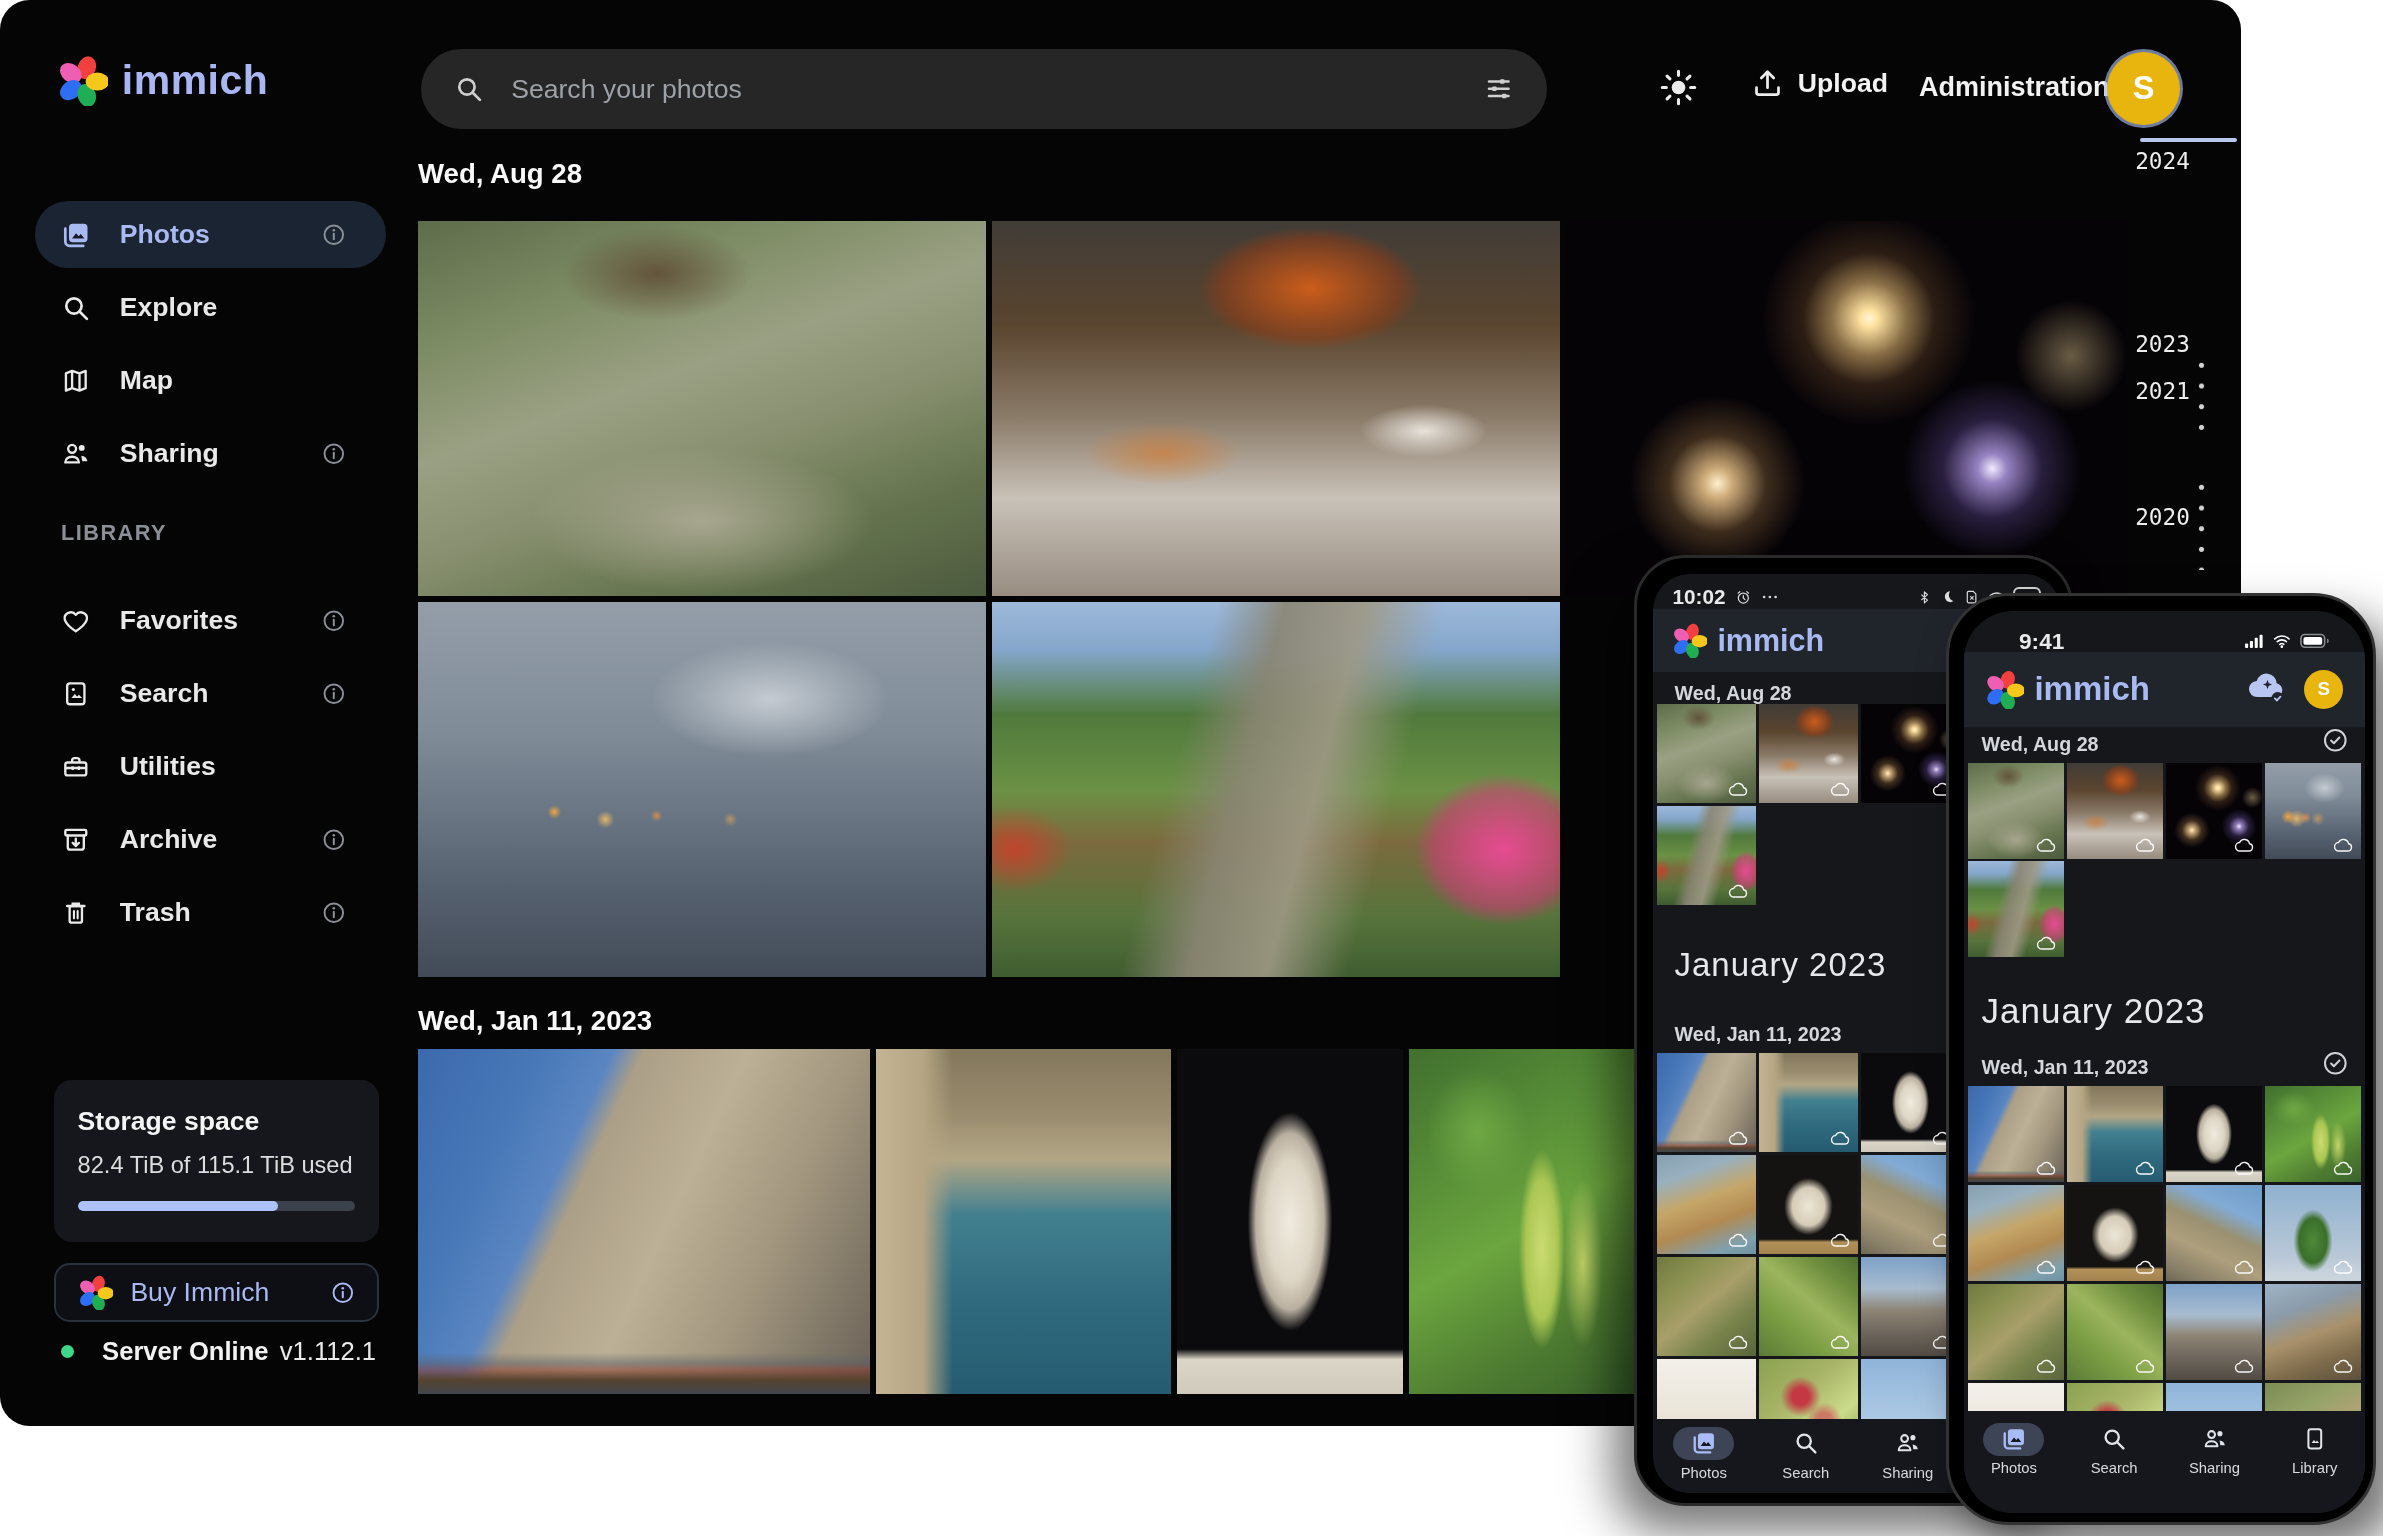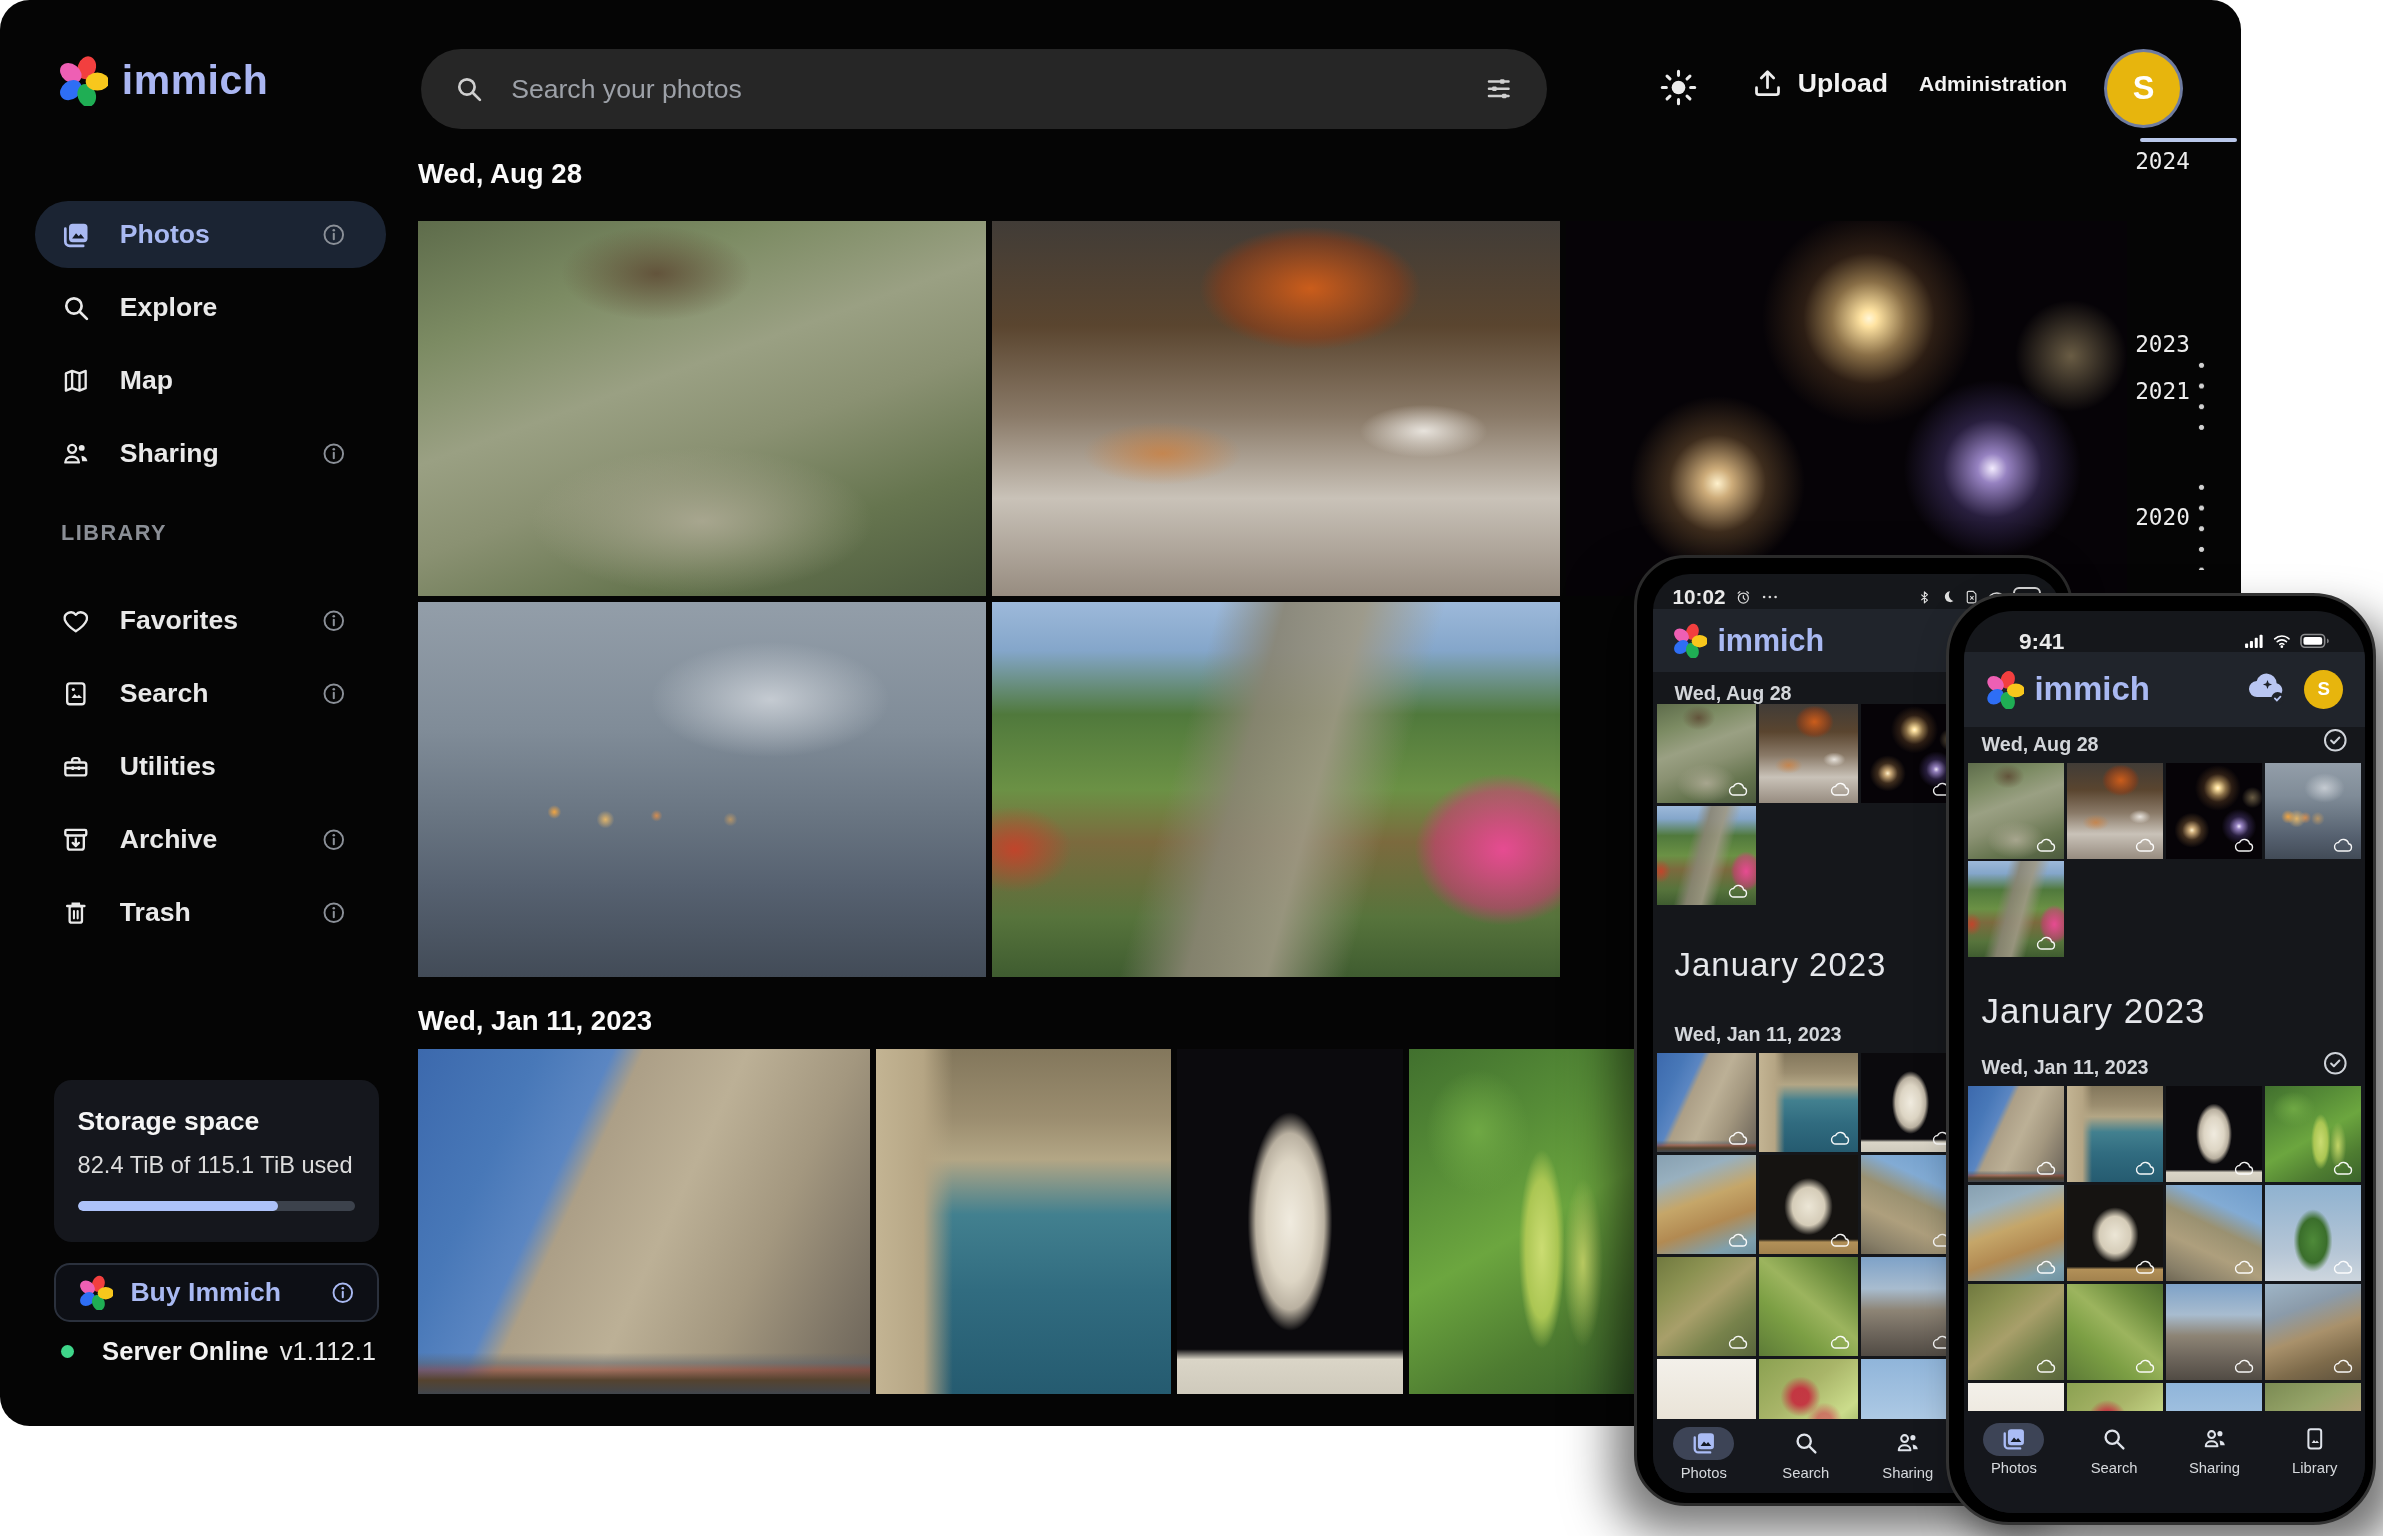--- a/index.html
+++ b/index.html
@@ -14,21 +14,21 @@
   .logo-text{font-size:41px;font-weight:600;color:#aab6f2;letter-spacing:0.5px;}
   .searchbar{position:absolute;left:421px;top:49px;width:1126px;height:80px;background:#262626;
     border-radius:40px;display:flex;align-items:center;padding:0 33px;box-sizing:border-box;}
   .search-input{flex:1;background:transparent;border:none;outline:none;color:#e8e8e8;
     font-size:26.6px;margin-left:25.6px;font-family:"Liberation Sans",sans-serif;}
   .search-input::placeholder{color:#9da1a8;}
   .tb-icon{color:#ececec;}
   #theme-btn{position:absolute;left:1658px;top:67px;}
   #upload-btn{position:absolute;left:1751px;top:67px;display:flex;align-items:center;gap:13.8px;
     color:#f3f3f3;font-size:26.6px;font-weight:700;}
-  #admin-btn{position:absolute;left:1919px;top:72px;color:#f3f3f3;font-size:21px;font-weight:700;}
+  #admin-btn{position:absolute;left:1919px;top:72px;color:#f3f3f3;font-size:27px;font-weight:700;}
   .avatar{position:absolute;left:2107px;top:52px;width:73px;height:73px;border-radius:50%;
     background:#e7b50d;color:#fff;font-size:32.5px;font-weight:700;display:flex;align-items:center;
     justify-content:center;box-shadow:0 0 0 3px rgba(168,188,244,.65);}
   
   .side-row{position:absolute;left:35px;width:351px;height:67px;border-radius:33px;
     display:flex;align-items:center;}
   .side-row .s-icon{width:29.6px;height:29.6px;margin-left:25.6px;color:#e9e9e9;}
   .side-row .s-label{margin-left:29.6px;font-size:26.6px;font-weight:600;color:#e9e9e9;}
   .side-row.active{background:#1b2433;}
   .side-row.active .s-icon,.side-row.active .s-label{color:#a9b9f2;}
@@ -37,21 +37,21 @@
   .lib-label{position:absolute;left:61px;top:520px;font-size:21.7px;font-weight:600;color:#8b8f96;
     letter-spacing:1.5px;}
   .storage-card{position:absolute;left:54px;top:1080px;width:325px;height:162px;background:#15171d;
     border-radius:17.7px;padding:25.6px 23.6px;box-sizing:border-box;}
   .storage-title{font-size:26.6px;font-weight:700;color:#f5f5f5;}
   .storage-usage{font-size:23.6px;color:#dddddd;margin-top:15.8px;}
   .storage-track{margin-top:21.7px;height:9.9px;border-radius:4.9px;background:#3c424c;overflow:hidden;}
   .storage-fill{height:100%;border-radius:4.9px;background:#adc2f9;width:0;}
   .buy-btn{position:absolute;left:54px;top:1263px;width:325px;height:59px;background:#0d0f15;
     border:2px solid #2b313d;border-radius:15.8px;display:flex;align-items:center;box-sizing:border-box;}
-  .buy-btn .buy-label{margin-left:17.7px;font-size:26.6px;font-weight:700;color:#a9b9f2;}
+  .buy-btn .buy-label{margin-left:17.7px;font-size:26.6px;font-weight:400;color:#a9b9f2;}
   .buy-btn .s-info{display:block;position:absolute;right:21.7px;color:#a9b9f2;}
   .server-row{position:absolute;left:39px;top:1332px;width:345px;height:39px;display:flex;
     align-items:center;}
   .server-dot{width:13.8px;height:13.8px;border-radius:50%;background:#3fd68a;margin-left:21.7px;}
   .server-label{margin-left:27.6px;font-size:25.6px;font-weight:700;color:#f2f2f2;}
   .server-version{position:absolute;right:7.9px;font-size:25.6px;color:#eaeaea;}
   
   .date-header{position:absolute;font-size:27.6px;font-weight:600;color:#fafafa;}
   .row{position:absolute;display:flex;gap:5.9px;}
   .mt{flex:none;}

